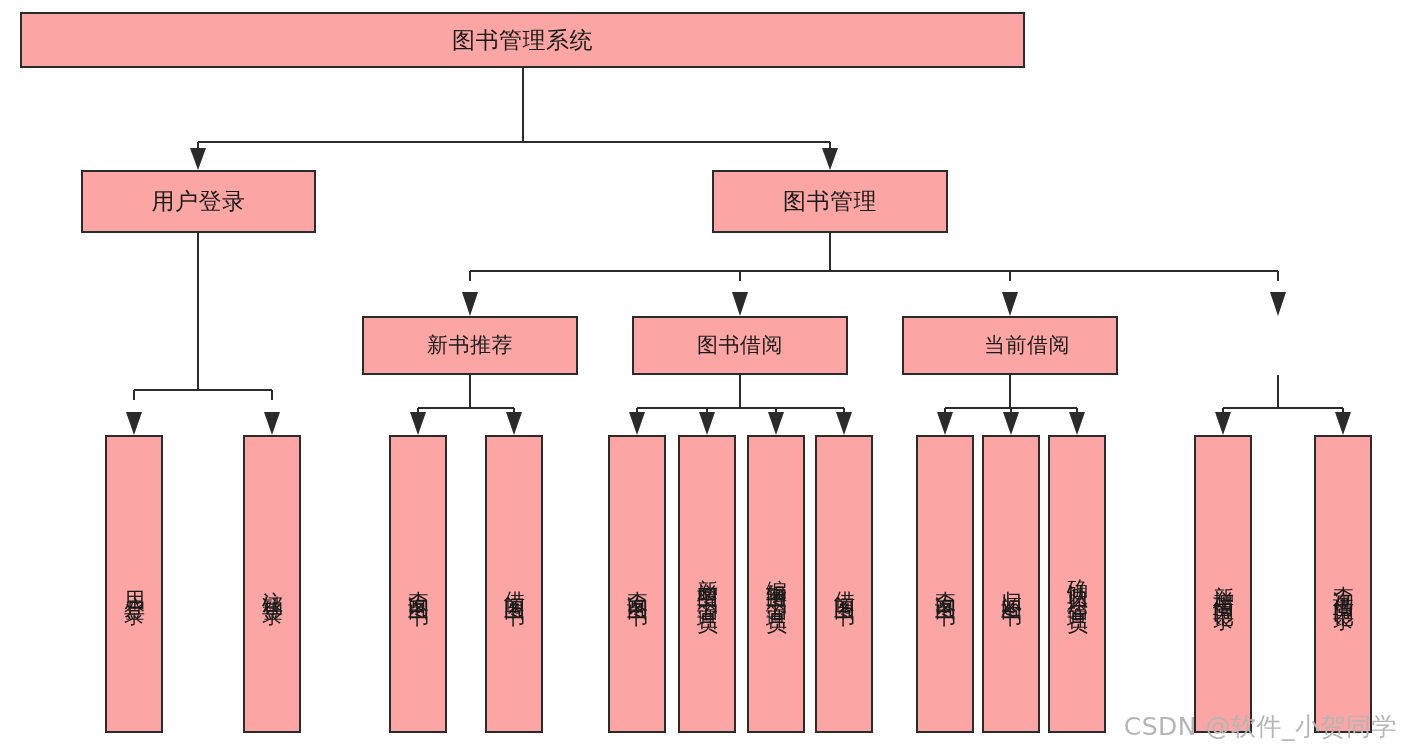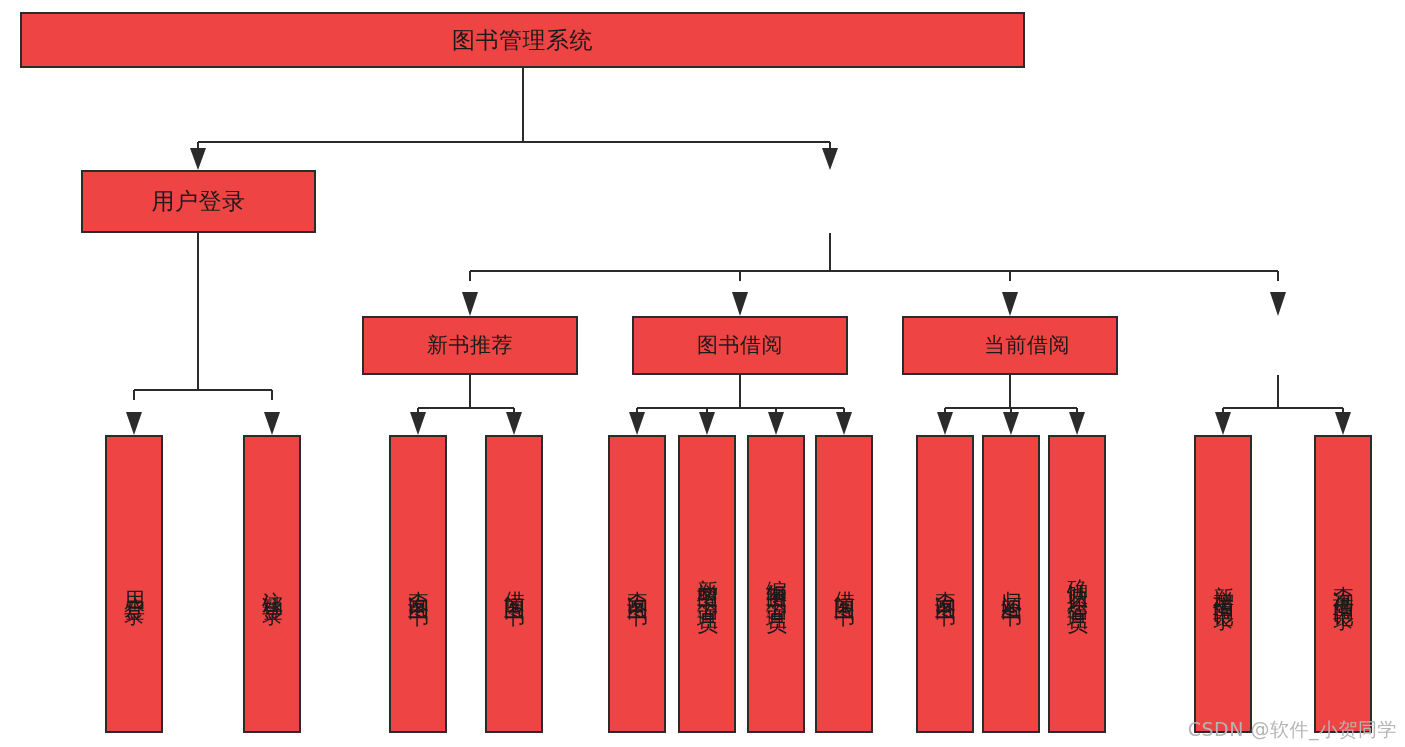--- a/index.html
+++ b/index.html
@@ -35,21 +35,21 @@
     shape-rendering: crispEdges;
   }
   #wires polygon.arrowhead {
     fill: #2b2b2b;
     stroke: none;
   }
   
   .node {
     position: absolute;
     box-sizing: border-box;
-    background: #ef4444;
+    background: #fca5a5;
     border: 2.4px solid #2b2b2b;
     display: flex;
     align-items: center;
     justify-content: center;
     z-index: 2;
   }
   .node .label {
     color: #1a1a1a;
     letter-spacing: 0.5px;
     line-height: 1.25;
@@ -78,21 +78,21 @@
     letter-spacing: 5px;
     line-height: 1;
     white-space: nowrap;
     max-height: 268px;
   }
   
   #watermark {
     position: absolute;
     right: 8px;
     bottom: 4px;
-    font-size: 19px;
+    font-size: 25px;
     color: #b5b5b5;
     letter-spacing: 0.5px;
     white-space: nowrap;
     z-index: 5;
   }
 </style>
 </head>
 <body>
 
 <div id="canvas">
@@ -160,20 +160,23 @@
   </svg>
 
   <div class="node root" style="left:20px; top:12px; width:1005px; height:56px;">
     <span class="label">图书管理系统</span>
   </div>
 
   <div class="node h" style="left:81px; top:170px; width:235px; height:63px;">
     <span class="label">用户登录</span>
   </div>
 
+  <div class="node h" style="left:712px; top:170px; width:236px; height:63px;">
+    <span class="label">图书管理</span>
+  </div>
 
   <div class="node lvl3" style="left:362px; top:316px; width:216px; height:59px;">
     <span class="label">新书推荐</span>
   </div>
 
   <div class="node lvl3" style="left:632px; top:316px; width:216px; height:59px;">
     <span class="label">图书借阅</span>
   </div>
 
   <div class="node lvl3" style="left:902px; top:316px; width:216px; height:59px;padding-left:34px;">

